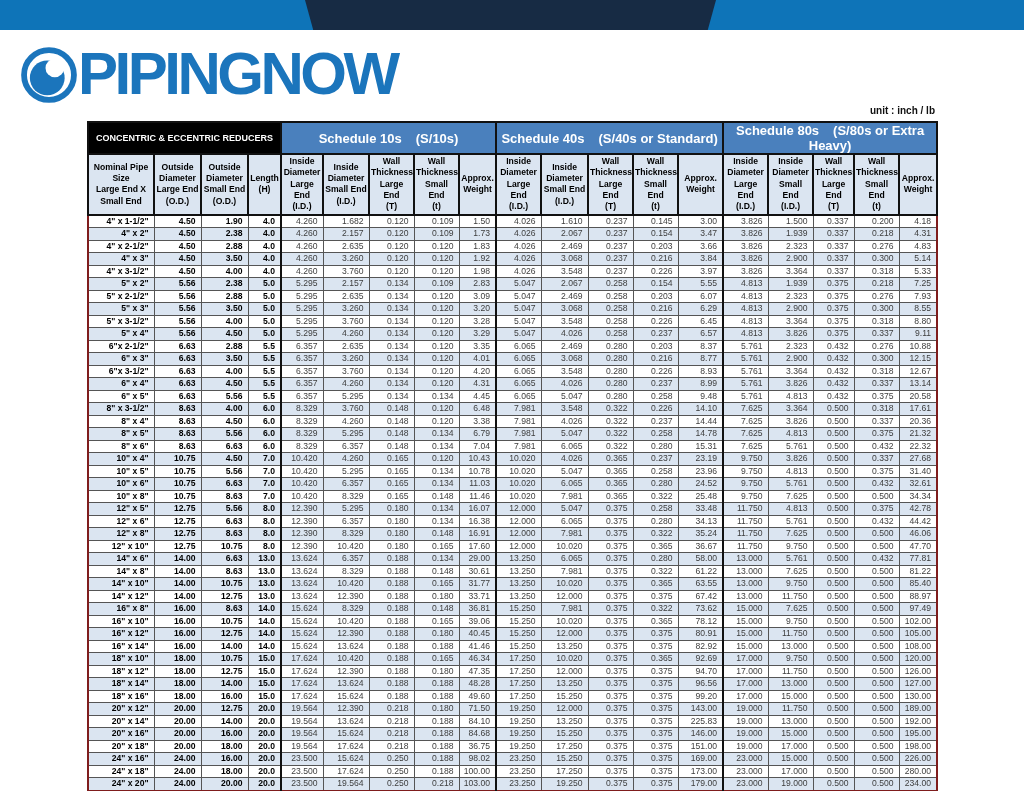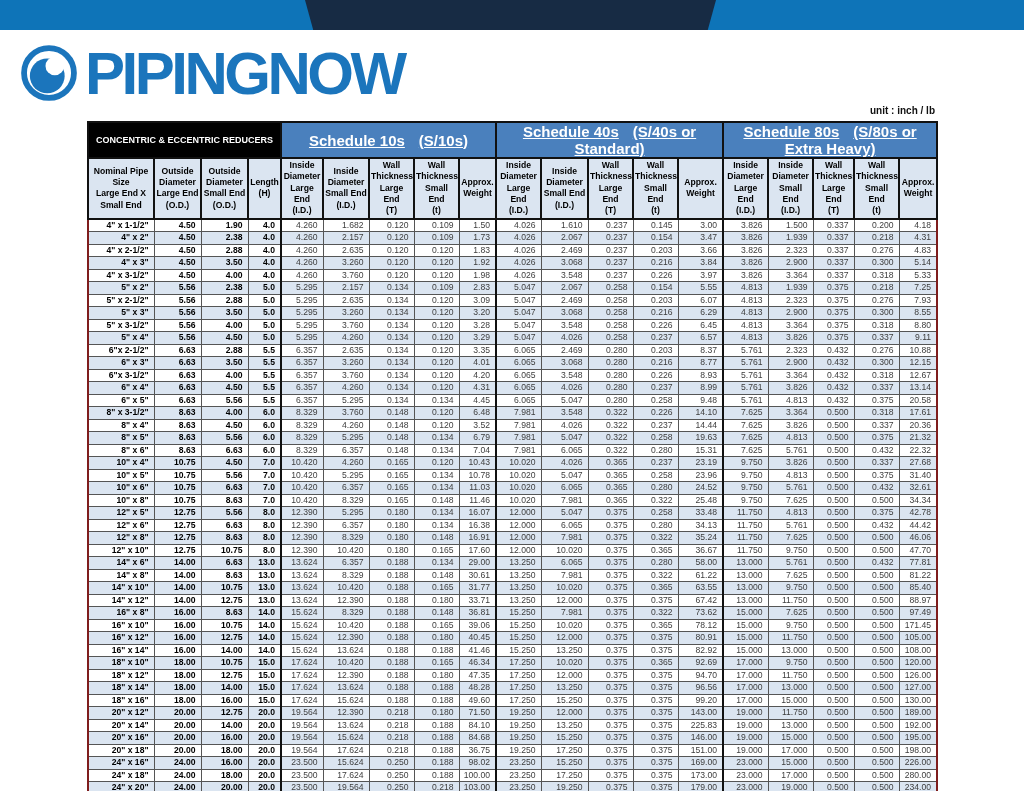--- a/index.html
+++ b/index.html
@@ -17,21 +17,21 @@
     background: #0e74b8;
   }
   .banner-shape {
     position: absolute; top: 0; left: 305px;
     width: 411px; height: 30px;
     background: #172b44;
     clip-path: polygon(0 0, 100% 0, 98% 100%, 2% 100%);
   }
   .logo {
     position: absolute; top: 44px; left: 20px;
-    display: flex; align-items: flex-start; gap: 7px;
+    display: flex; align-items: flex-end; 
   }
   .logo-text {
     font-size: 60px; font-weight: bold;
     color: #1b75bc; letter-spacing: -3.5px; line-height: 1;
   }
   .unit {
     position: absolute; top: 105px; right: 89px;
     font-size: 10px; font-weight: bold; color: #111;
   }
   .tablewrap { position: absolute; top: 121px; left: 87px; }
@@ -40,22 +40,22 @@
     width: 849px; border: 2px solid #7f1d1d;
   }
   th, td { overflow: hidden; }
   .sect {
     background: #000000; color: #ffffff;
     font-size: 9px; font-weight: bold; height: 13px;
     border: 2px solid #111; text-align: center; padding: 0;
   }
   .ghead {
     background: #4a80bd; color: #ffffff;
-    font-size: 15px; font-weight: bold; height: 13px;
-    border: 2px solid #111; text-align: center; padding: 0; text-decoration: underline;
+    font-size: 13px; font-weight: bold; height: 13px;
+    border: 2px solid #111; text-align: center; padding: 0;
   }
   .gap { display: inline-block; width: 14px; }
   .sub {
     background: #dbe5f1; color: #000;
     font-size: 8.6px; font-weight: bold; line-height: 1.32;
     white-space: pre-line; text-align: center; vertical-align: middle;
     height: 57px; border: 2px solid #111; padding: 1px;
   }
   tbody td {
     font-size: 8.6px; height: 11.5px; line-height: 11.5px;
@@ -525,21 +525,21 @@
         </tr>
         <tr>
           <td class="basic">8" x 4"</td>
           <td class="basic">8.63</td>
           <td class="basic">4.50</td>
           <td class="basic">6.0</td>
           <td class="sched gsep">8.329</td>
           <td class="sched">4.260</td>
           <td class="sched">0.148</td>
           <td class="sched">0.120</td>
-          <td class="sched">3.52</td>
+          <td class="sched">3.38</td>
           <td class="sched gsep">7.981</td>
           <td class="sched">4.026</td>
           <td class="sched">0.322</td>
           <td class="sched">0.237</td>
           <td class="sched">14.44</td>
           <td class="sched gsep">7.625</td>
           <td class="sched">3.826</td>
           <td class="sched">0.500</td>
           <td class="sched">0.337</td>
           <td class="sched">20.36</td>
@@ -551,21 +551,21 @@
           <td class="basic">6.0</td>
           <td class="sched gsep">8.329</td>
           <td class="sched">5.295</td>
           <td class="sched">0.148</td>
           <td class="sched">0.134</td>
           <td class="sched">6.79</td>
           <td class="sched gsep">7.981</td>
           <td class="sched">5.047</td>
           <td class="sched">0.322</td>
           <td class="sched">0.258</td>
-          <td class="sched">19.63</td>
+          <td class="sched">14.78</td>
           <td class="sched gsep">7.625</td>
           <td class="sched">4.813</td>
           <td class="sched">0.500</td>
           <td class="sched">0.375</td>
           <td class="sched">21.32</td>
         </tr>
         <tr>
           <td class="basic">8" x 6"</td>
           <td class="basic">8.63</td>
           <td class="basic">6.63</td>
@@ -871,21 +871,21 @@
           <td class="sched">39.06</td>
           <td class="sched gsep">15.250</td>
           <td class="sched">10.020</td>
           <td class="sched">0.375</td>
           <td class="sched">0.365</td>
           <td class="sched">78.12</td>
           <td class="sched gsep">15.000</td>
           <td class="sched">9.750</td>
           <td class="sched">0.500</td>
           <td class="sched">0.500</td>
-          <td class="sched">171.45</td>
+          <td class="sched">102.00</td>
         </tr>
         <tr>
           <td class="basic">16" x 12"</td>
           <td class="basic">16.00</td>
           <td class="basic">12.75</td>
           <td class="basic">14.0</td>
           <td class="sched gsep">15.624</td>
           <td class="sched">12.390</td>
           <td class="sched">0.188</td>
           <td class="sched">0.180</td>

